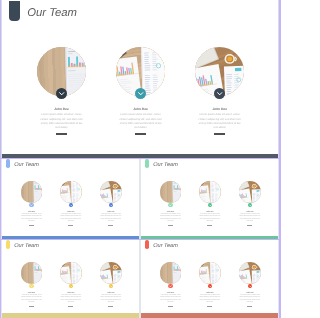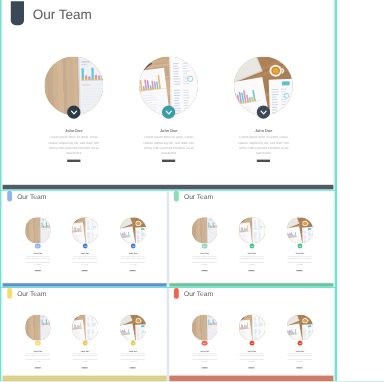--- a/index.html
+++ b/index.html
@@ -1,18 +1,18 @@
 <!DOCTYPE html>
 <html><head>
 <meta charset="utf-8">
 <style>
   html,body{margin:0;padding:0;background:#fff;}
   body{width:281px;height:318px;overflow:hidden;font-family:"Liberation Sans",sans-serif;
        -webkit-font-smoothing:antialiased;text-rendering:geometricPrecision;}
-  .deck{position:relative;width:281px;height:318px;background:#5eead4;}
+  .deck{position:relative;width:281px;height:318px;background:#c4b5fd;font-style:italic;}
   .defs{position:absolute;width:0;height:0;overflow:hidden;}
   .slide{position:absolute;background:#fff;overflow:hidden;box-sizing:border-box;}
   .tabmark{position:absolute;}
   .stitle{position:absolute;white-space:nowrap;color:#5b5b5b;}
   .photo{position:absolute;border-radius:50%;overflow:hidden;}
   .photo > svg{display:block;width:100%;height:100%;}
   .badge{position:absolute;border-radius:50%;}
   .badge > svg{display:block;width:100%;height:100%;}
   .mname{position:absolute;text-align:center;font-weight:bold;color:#6f6f6f;white-space:nowrap;}
   .mbody{position:absolute;text-align:center;color:#b4b4b4;}

